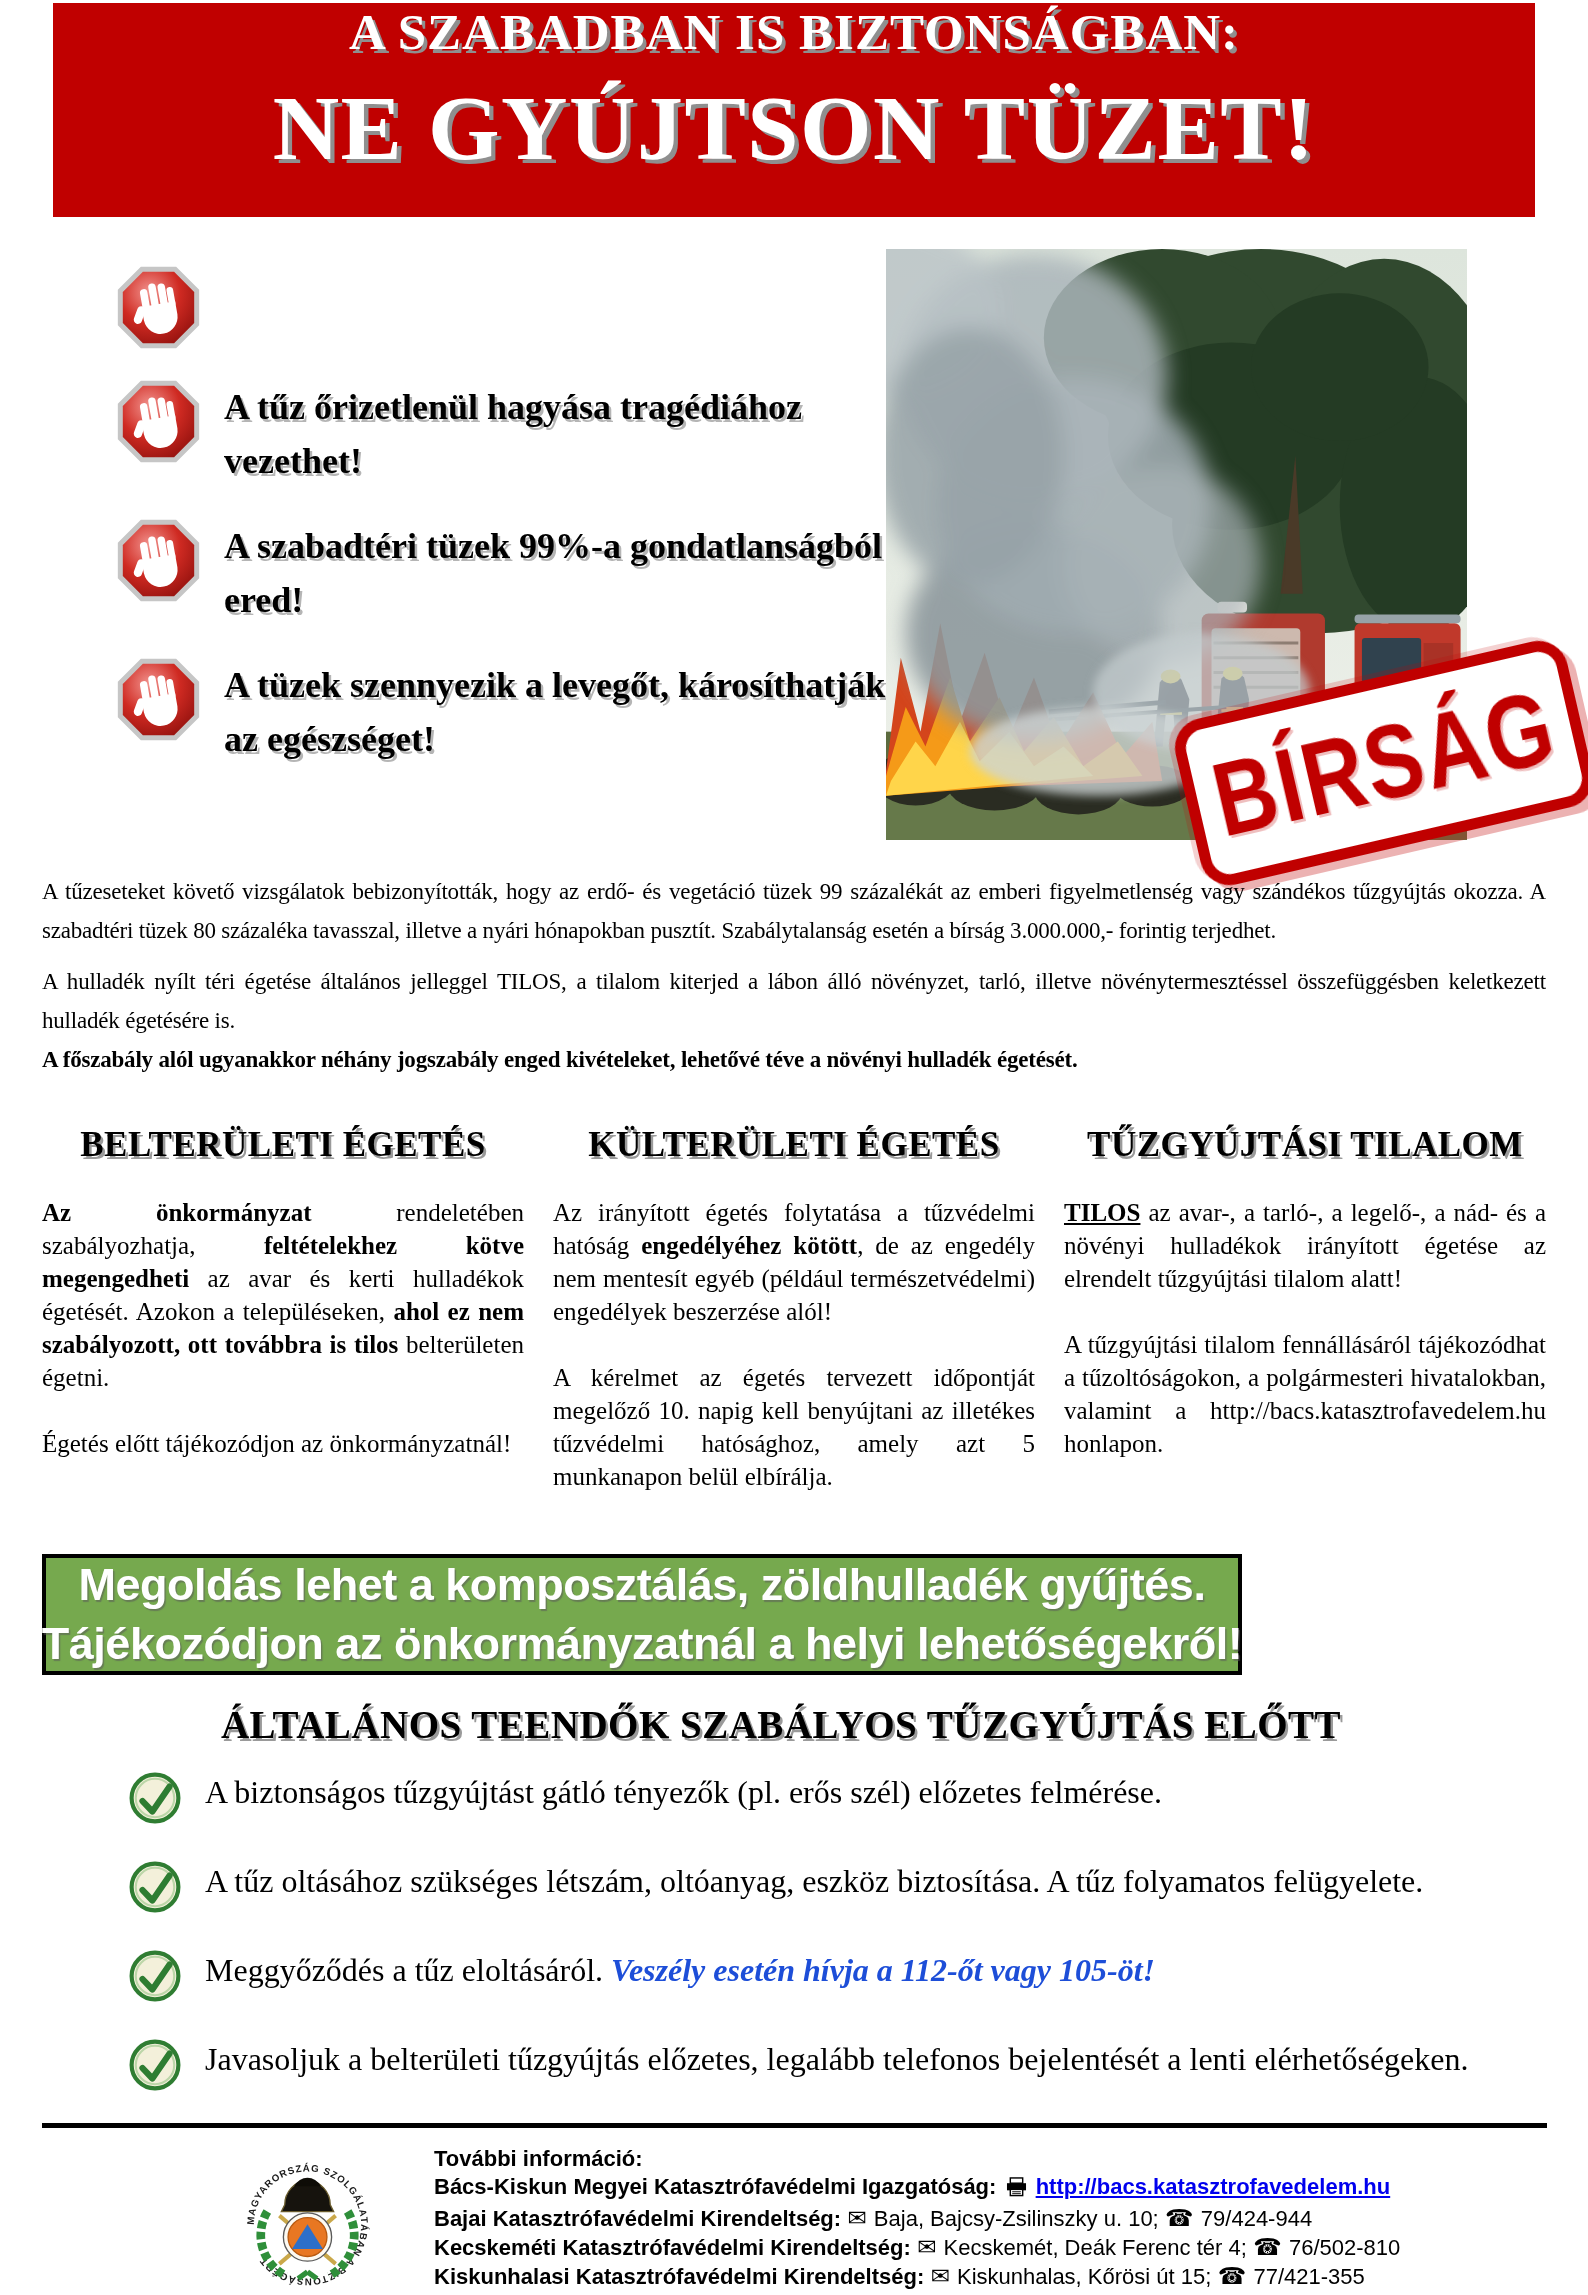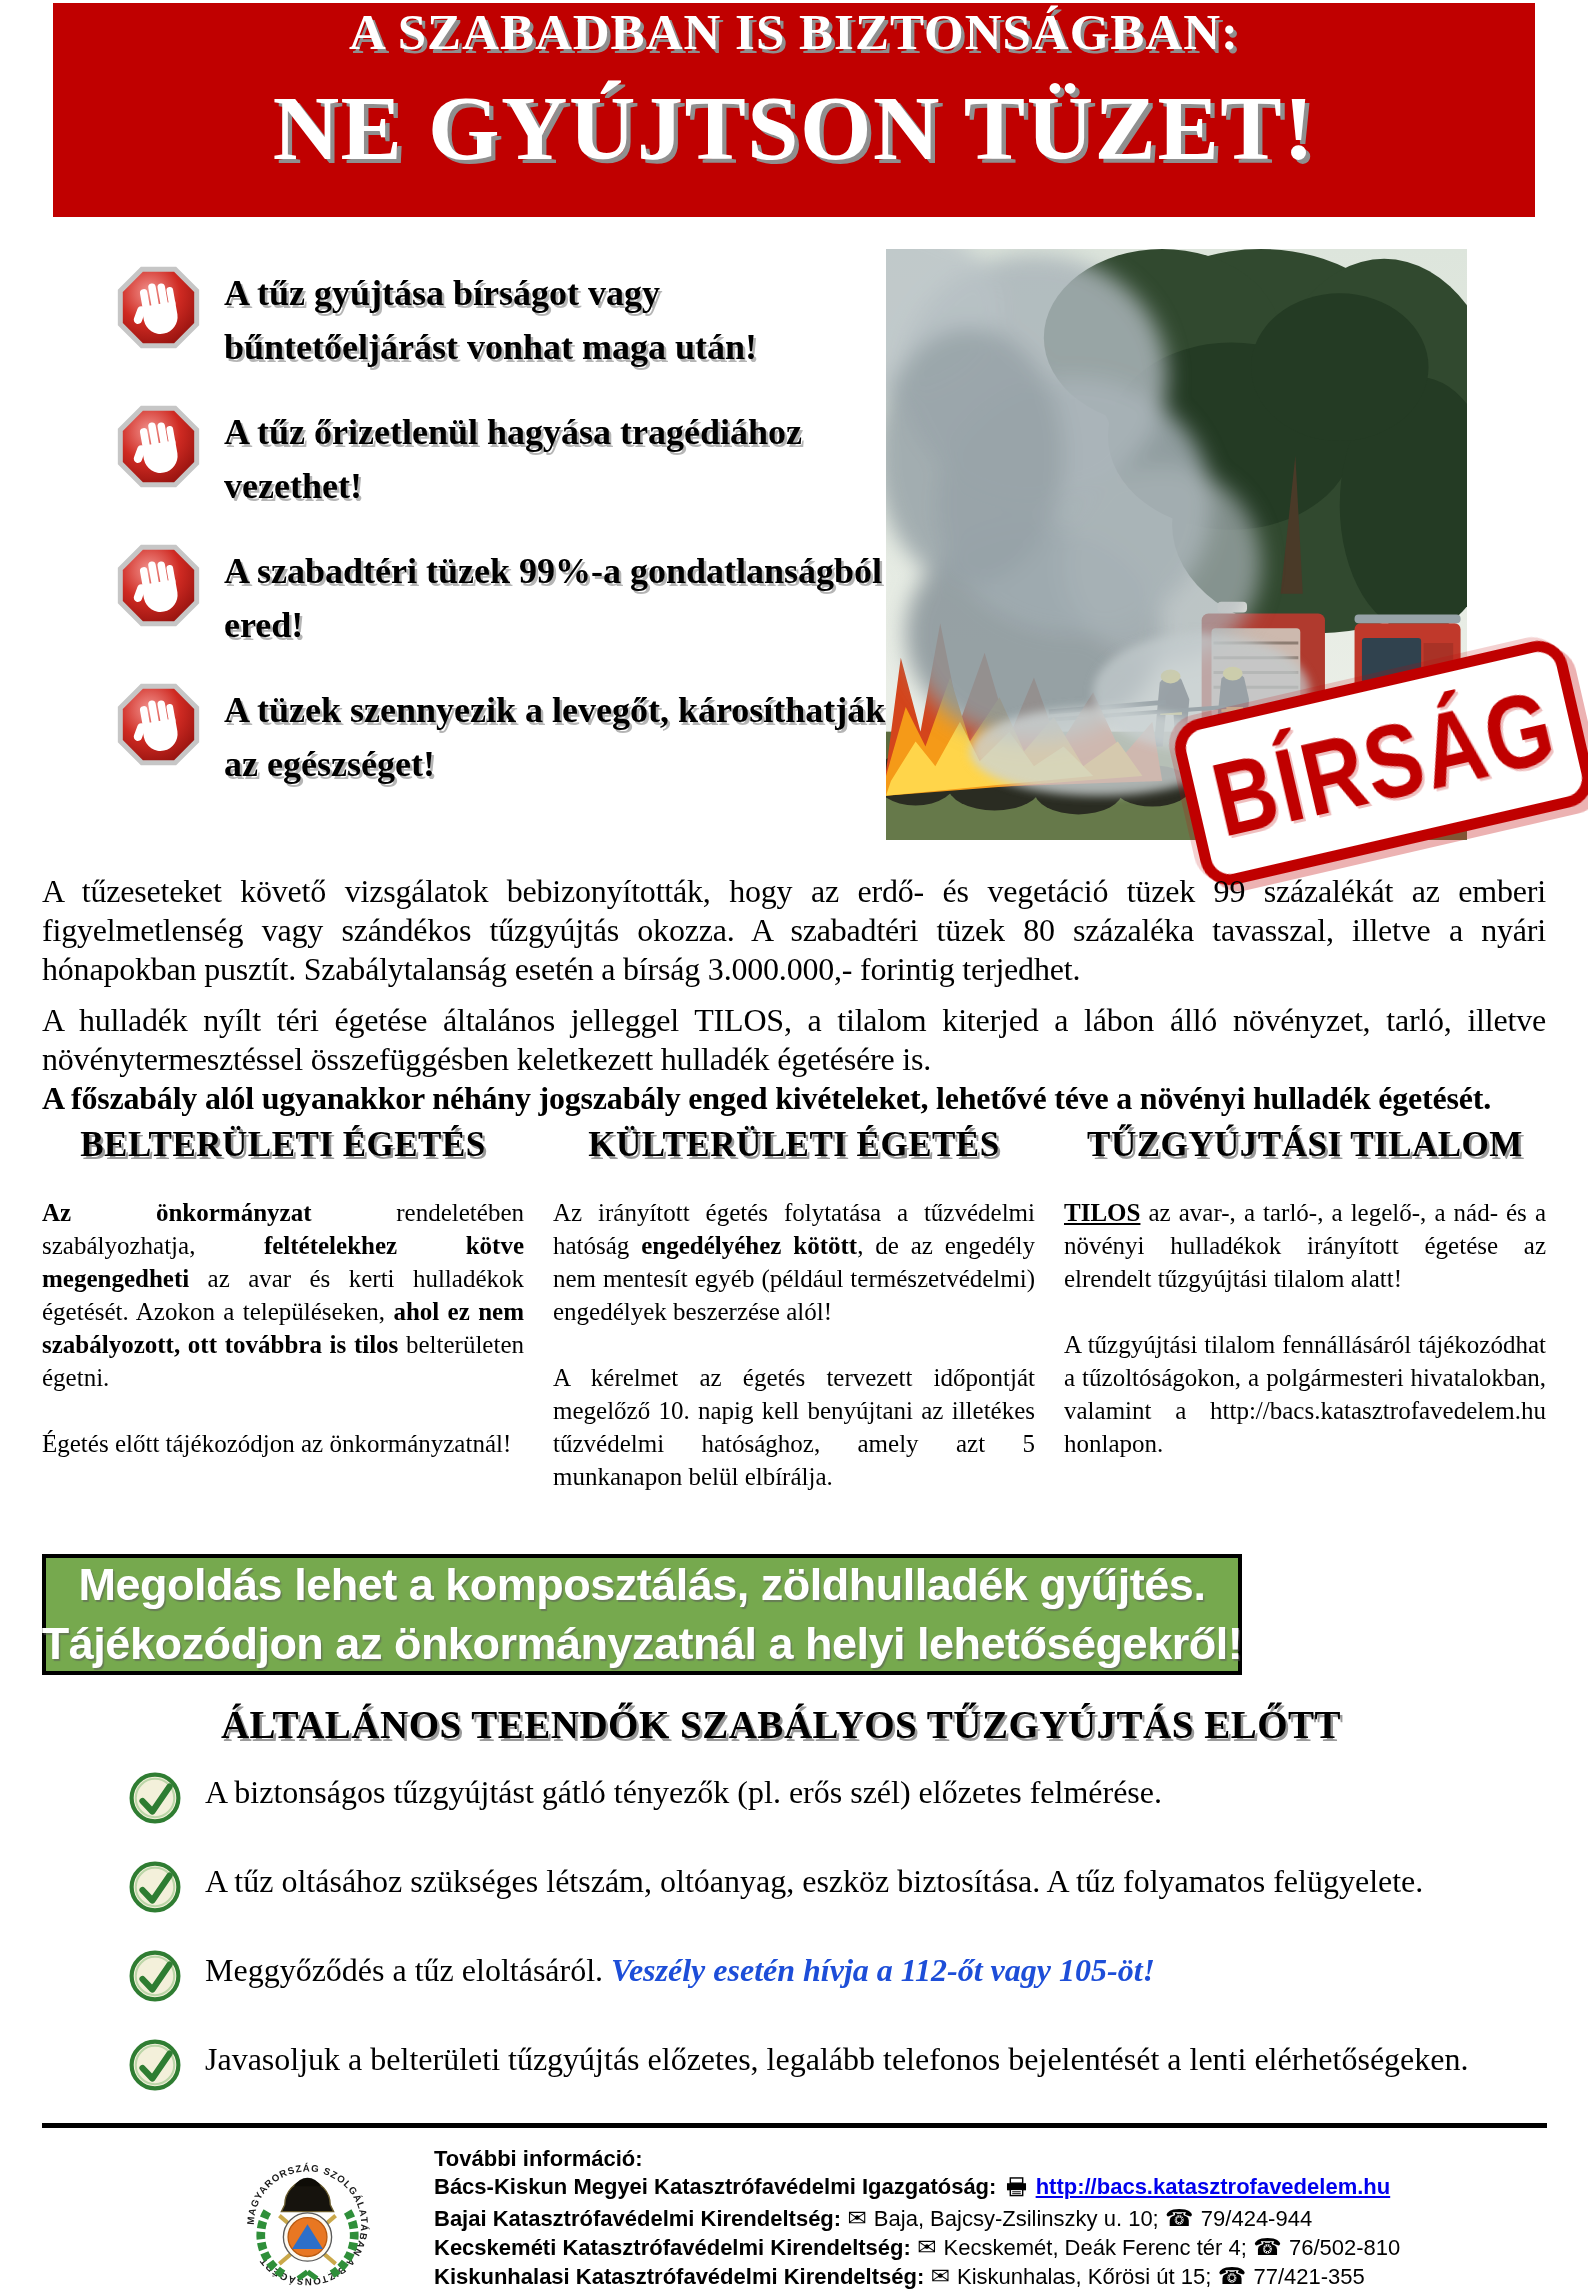--- a/index.html
+++ b/index.html
@@ -21,21 +21,21 @@
                text-shadow:2.5px 2.5px 0.5px #b5b5b5;}
   .photo-wrap{position:absolute;top:32px;left:886px;width:581px;height:591px;}
   .photo-wrap svg{display:block;width:100%;height:100%;}
   .stamp{position:absolute;top:461px;left:1183px;width:380px;height:148px;background:#fff;
          border:11px solid #c00000;border-radius:30px;display:flex;align-items:center;justify-content:center;
          transform:rotate(-13deg);
          box-shadow:7px 8px 0 rgba(192,0,0,.30), -5px -5px 0 rgba(192,0,0,.18);}
   .stamp span{font-family:"Liberation Sans",sans-serif;font-weight:bold;font-size:104px;color:#c00000;
               letter-spacing:3px;transform:scaleX(.82);text-shadow:2.5px 2.5px 0 rgba(192,0,0,.25);}
   
-  .intro{position:absolute;top:872px;left:42px;width:1504px;font-size:32px;line-height:39px;
+  .intro{position:absolute;top:872px;left:42px;width:1504px;font-size:23px;line-height:39px;
          text-align:justify;letter-spacing:-0.2px;}
   .intro p{margin:0 0 12px 0;}
   .intro p.bold-line{font-weight:bold;margin-top:-12px;}
   
   .columns{position:absolute;top:1125px;left:42px;width:1504px;display:flex;gap:29px;}
   .col{flex:1 1 0;min-width:0;}
   .col h3{margin:0 0 31px 0;text-align:center;font-size:35px;font-weight:bold;letter-spacing:0.5px;
           text-shadow:2.5px 2.5px 0.5px #9a9a9a;white-space:nowrap;}
   .col .ctext{font-size:25px;line-height:33px;text-align:justify;}
   .col .ctext p{margin:0 0 33px 0;}
@@ -95,21 +95,20 @@
             <g fill="#ffffff" transform="rotate(-10 50 50)">
               <rect x="31" y="25" width="9" height="27" rx="4.5"></rect>
               <rect x="42" y="20" width="9" height="32" rx="4.5"></rect>
               <rect x="53" y="22" width="9" height="30" rx="4.5"></rect>
               <rect x="63" y="28" width="8" height="24" rx="4"></rect>
               <rect x="21" y="44" width="10" height="22" rx="5" transform="rotate(30 26 55)"></rect>
               <path d="M30 46 h41 v16 a20 21 0 0 1 -20 20 a20 21 0 0 1 -21 -20 z"></path>
             </g>
           </svg>
         </span>
-        <div class="bullet-text">A tűz gyújtása bírságot vagy bűntetőeljárást vonhat maga után!</div>
       </div>
       <div class="bullet-item">
         <span class="sicon">
           <svg viewBox="0 0 100 100">
             <polygon points="30,4 70,4 96,30 96,70 70,96 30,96 4,70 4,30" fill="url(#sg)" stroke="#c6c6c6" stroke-width="6"></polygon>
             <g fill="#ffffff" transform="rotate(-10 50 50)">
               <rect x="31" y="25" width="9" height="27" rx="4.5"></rect>
                 <rect x="42" y="20" width="9" height="32" rx="4.5"></rect>
               <rect x="53" y="22" width="9" height="30" rx="4.5"></rect>
                 <rect x="63" y="28" width="8" height="24" rx="4"></rect>

